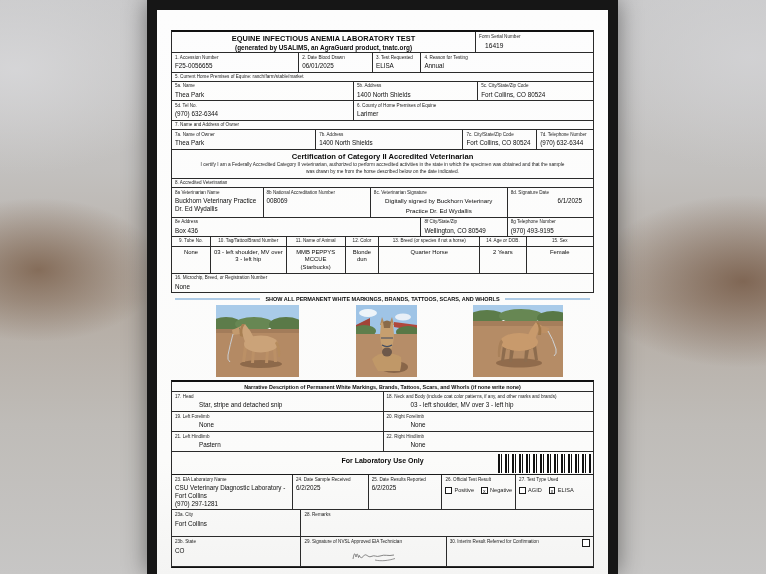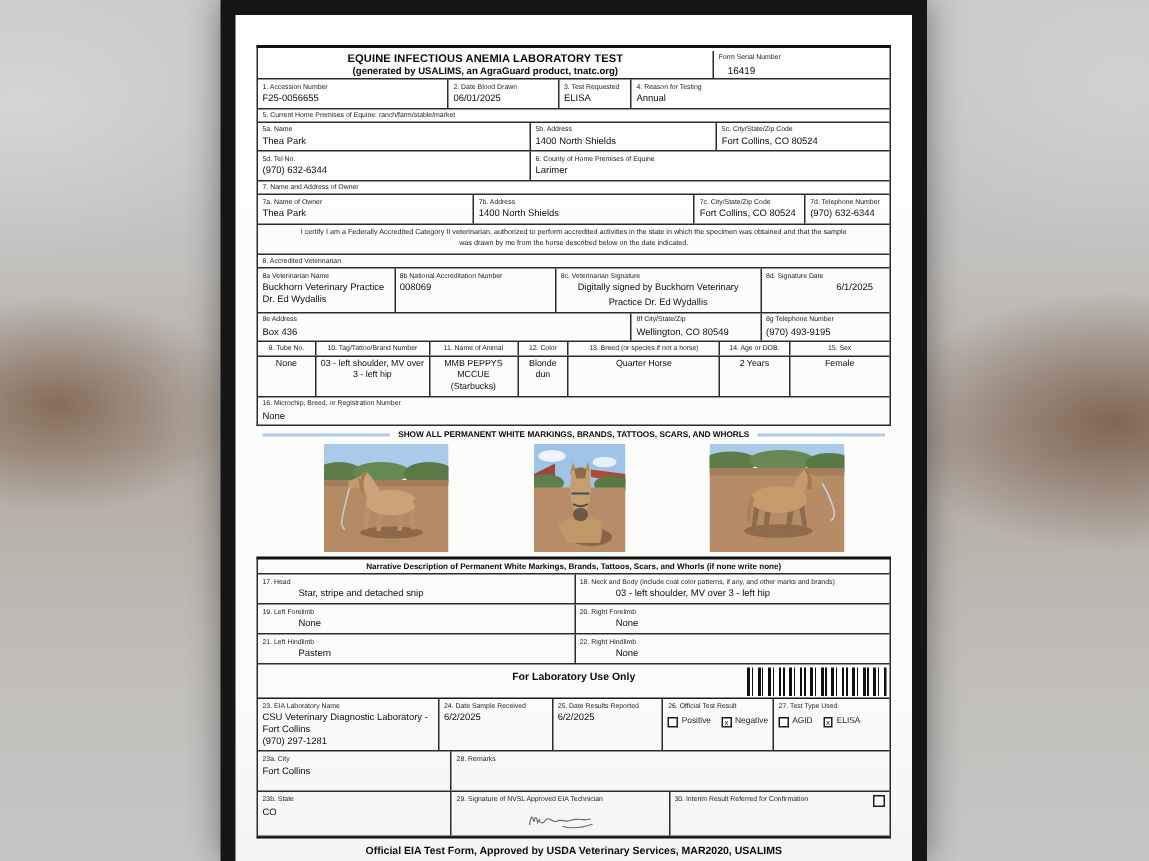--- a/index.html
+++ b/index.html
@@ -27,21 +27,21 @@
   .blockB { border:1px solid #2b2b2b; border-top:2px solid #111; border-bottom:1.5px solid #111; }
   .row { display:flex; border-bottom:1px solid #2b2b2b; }
   .row:last-child { border-bottom:1px solid #2b2b2b; }
   .cell { border-left:1px solid #2b2b2b; padding:1.5px 3px; min-height:18px; }
   .cell:first-child { border-left:none; }
 
   .lbl { font-size:4.6px; line-height:1.35; color:#1c1c1c; }
   .val { font-size:6.3px; line-height:1.25; color:#0d0d0d; margin-top:1.5px; }
 
   
-  .hdr { min-height:20px;align-items:flex-end; }
+  .hdr { min-height:20px; }
   .hdr-title { width:72%; text-align:center; padding:2px 2px 1px; }
   .title { font-size:7.4px; font-weight:bold; color:#0a0a0a; letter-spacing:.1px; }
   .subtitle { font-size:6.4px; font-weight:bold; color:#0a0a0a; margin-top:1px; }
   .hdr-serial { width:28%; }
   .serial-val { font-size:6.6px; margin-top:2px; padding-left:6px; color:#0d0d0d; }
 
   .caption-row { border-bottom:1px solid #2b2b2b; padding:1px 3px; min-height:8px; }
 
   
   .r1 .c1{width:30%} .r1 .c2{width:17.5%} .r1 .c3{width:11.5%} .r1 .c4{width:41%}
@@ -183,20 +183,21 @@
             <div class="lbl">7c. City/State/Zip Code</div>
             <div class="val">Fort Collins, CO 80524</div>
           </div>
           <div class="cell c4">
             <div class="lbl">7d. Telephone Number</div>
             <div class="val">(970) 632-6344</div>
           </div>
         </div>
 
         <div class="cert">
+          <div class="cert-title">Certification of Category II Accredited Veterinarian</div>
           <div class="cert-text">I certify I am a Federally Accredited Category II veterinarian, authorized to perform accredited activities in the state in which the specimen was obtained and that the sample was drawn by me from the horse described below on the date indicated.</div>
         </div>
 
         <div class="caption-row lbl">8. Accredited Veterinarian</div>
 
         <div class="row r8a">
           <div class="cell c1">
             <div class="lbl">8a Veterinarian Name</div>
             <div class="val">Buckhorn Veterinary Practice Dr. Ed Wydallis</div>
           </div>

